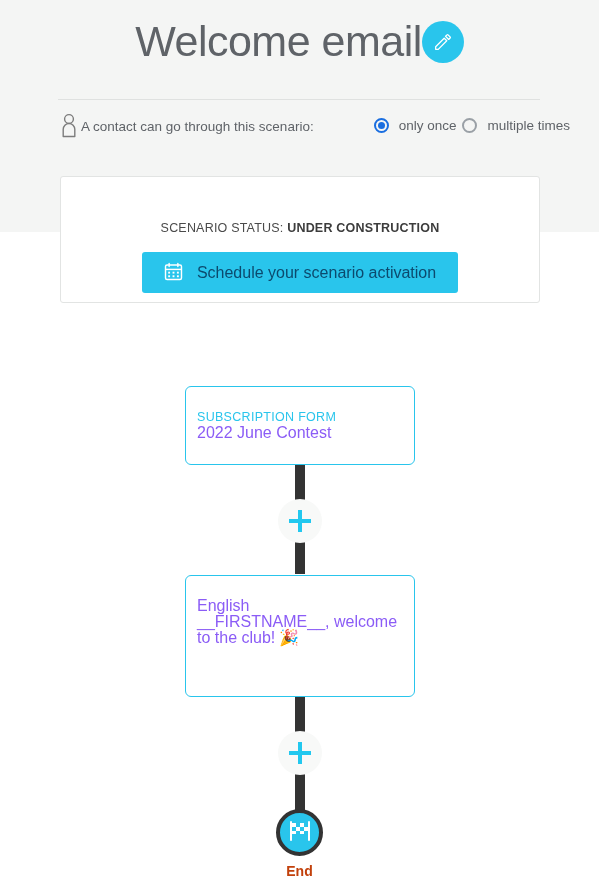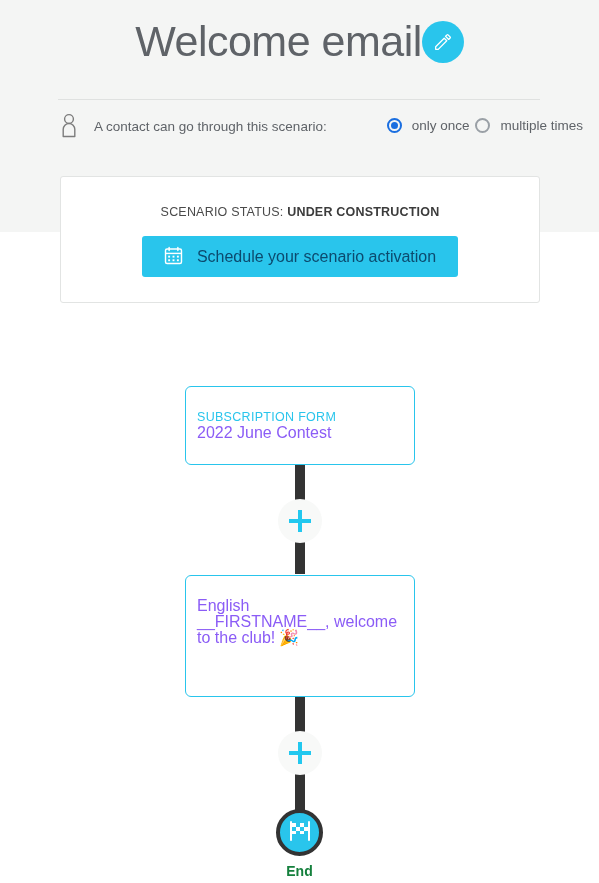--- a/index.html
+++ b/index.html
@@ -63,21 +63,21 @@
   
   .contact-row {
     position: absolute;
     left: 58px; top: 112px;
     width: 482px;
     display: flex;
     align-items: flex-start;
   }
   .person-icon { width: 22px; height: 30px; flex: none; }
   .contact-label {
-    margin-left: 14px;
+    margin-left: 1px;
     font-size: 13.5px;
     color: #5f6368;
     line-height: 30px;
     white-space: nowrap;
   }
   .radio-group {
     margin-left: 60px;
     display: flex;
     flex-direction: row;
     gap: 6px;
@@ -122,21 +122,21 @@
     width: 480px; height: 127px;
     background: #ffffff;
     border: 1px solid #e2e4e3;
     border-radius: 3px;
     box-sizing: border-box;
     display: flex;
     flex-direction: column;
     align-items: center;
   }
   .status-line {
-    margin-top: 28px;
+    margin-top: 44px;
     font-size: 12.5px;
     color: #4a4a4a;
     letter-spacing: 0.2px;
     white-space: nowrap;
   }
   .status-line b { font-weight: 700; color: #3c3c3c; }
   .schedule-btn {
     margin-top: 17px;
     height: 41px;
     padding: 0 22px;
@@ -227,21 +227,21 @@
     justify-content: center;
     cursor: pointer;
   }
   .end-label {
     position: absolute;
     left: 0; top: 847px;
     width: 599px;
     text-align: center;
     font-size: 14px;
     font-weight: 700;
-    color: #15803d;
+    color: #c2410c;
   }
 </style>
 </head>
 <body>
 
 <div class="top-band"></div>
 
 <div class="title-row">
   <div class="page-title">Welcome email</div>
   <div class="edit-badge">

